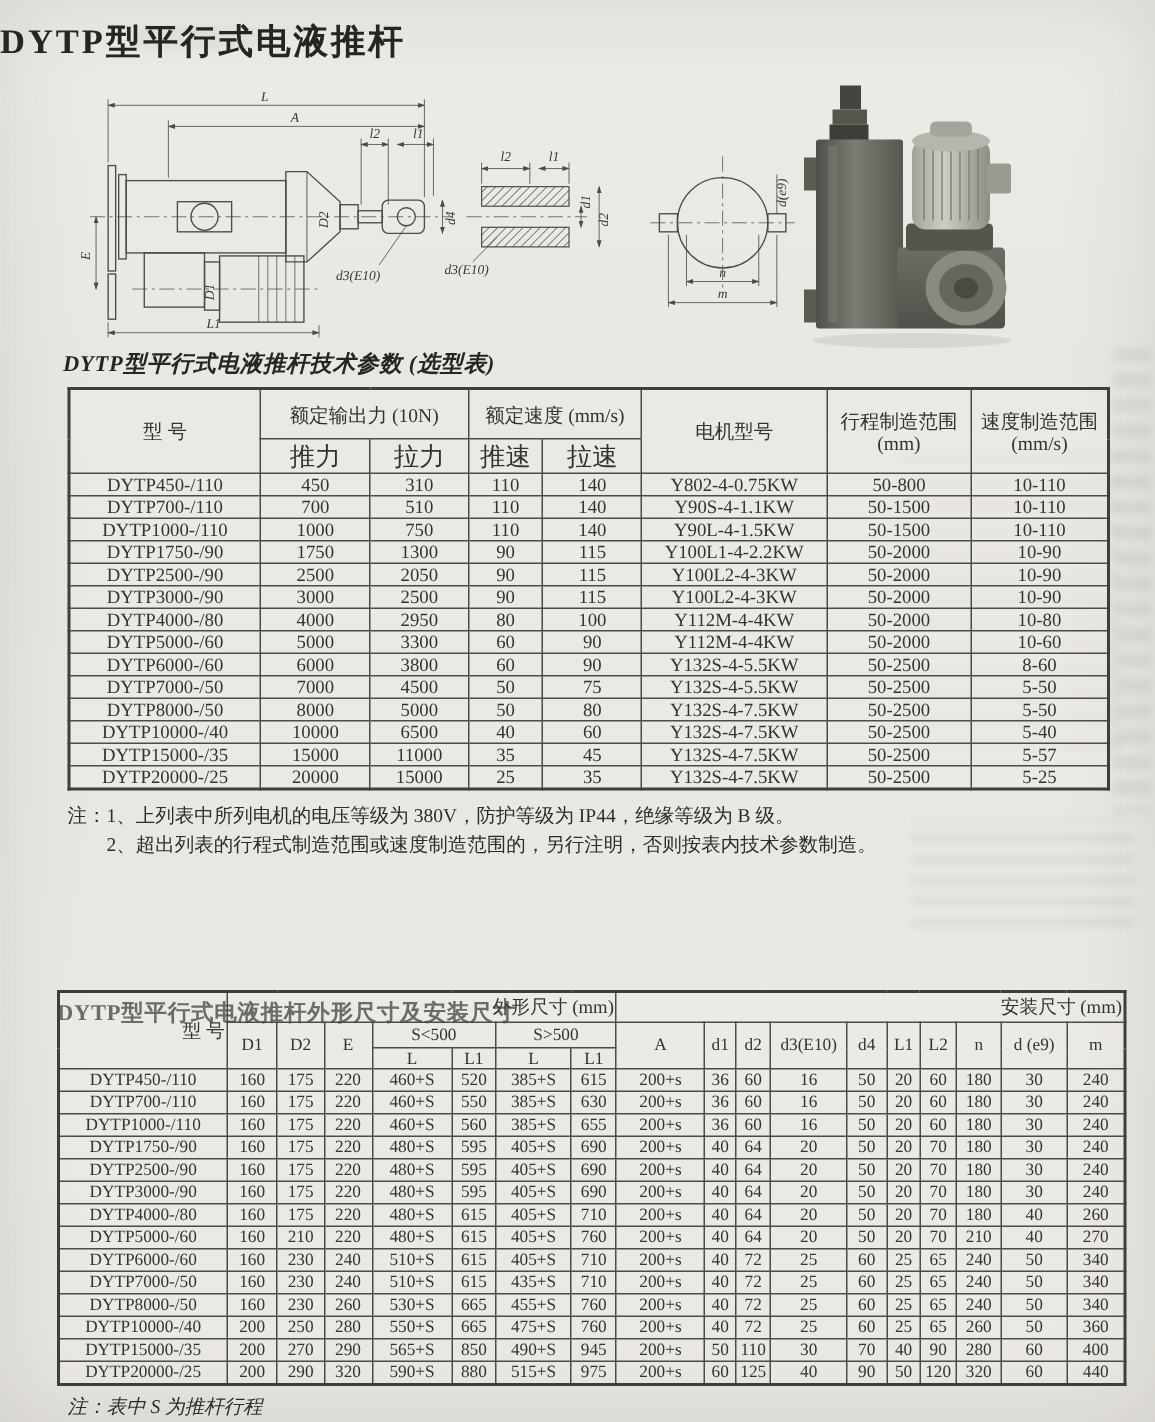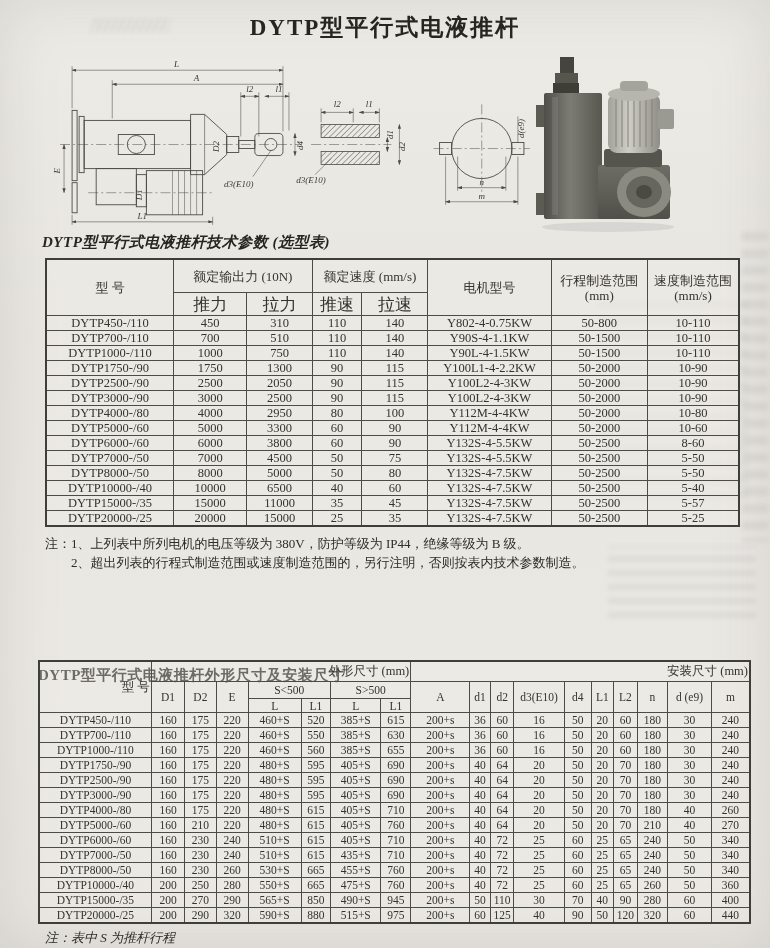--- a/index.html
+++ b/index.html
@@ -20,21 +20,21 @@
       background:repeating-linear-gradient(95deg,rgba(130,128,120,.35) 0 3px,transparent 3px 7px);
       transform:skewX(-18deg);}
   .s2{right:2px;top:232px;width:26px;height:310px;opacity:.8;
       background:repeating-linear-gradient(180deg,rgba(125,123,115,.14) 0 9px,transparent 9px 17px);}
   .s3{left:608px;top:546px;width:148px;height:72px;opacity:.8;
       background:repeating-linear-gradient(0deg,rgba(125,123,115,.13) 0 6px,transparent 6px 14px);}
   .s4{left:598px;top:300px;width:150px;height:200px;opacity:.5;
       background:repeating-linear-gradient(0deg,rgba(128,126,118,.10) 0 7px,transparent 7px 16px);}
   .title{
     position:absolute;left:0;top:12px;width:100%;margin:0;
-    text-align:center;font-size:23px;font-weight:bold;letter-spacing:2px;color:#26251f;
+    font-size:23px;font-weight:bold;letter-spacing:2px;color:#26251f;
   }
   .drawing{position:absolute;left:52px;top:55px;width:492px;height:175px;}
   .photo{position:absolute;left:528px;top:53px;width:178px;height:182px;}
   .h2{position:absolute;font-size:15px;font-weight:bold;color:#26251f;letter-spacing:.5px;}
   .h2-a{left:42px;top:233px;font-style:italic;}
   .h2-b{left:38px;top:633px;margin-top:33px;}
   table{position:absolute;border-collapse:collapse;table-layout:fixed;background:rgba(240,238,233,.35);}
   th,td{border:1px solid #4c4b47;text-align:center;vertical-align:middle;
         padding:0 1px;font-weight:normal;color:#34332e;overflow:hidden;white-space:nowrap;}
   .t1{left:45px;top:258px;width:695px;font-size:12.5px;border:2px solid #3f3e3a;}

